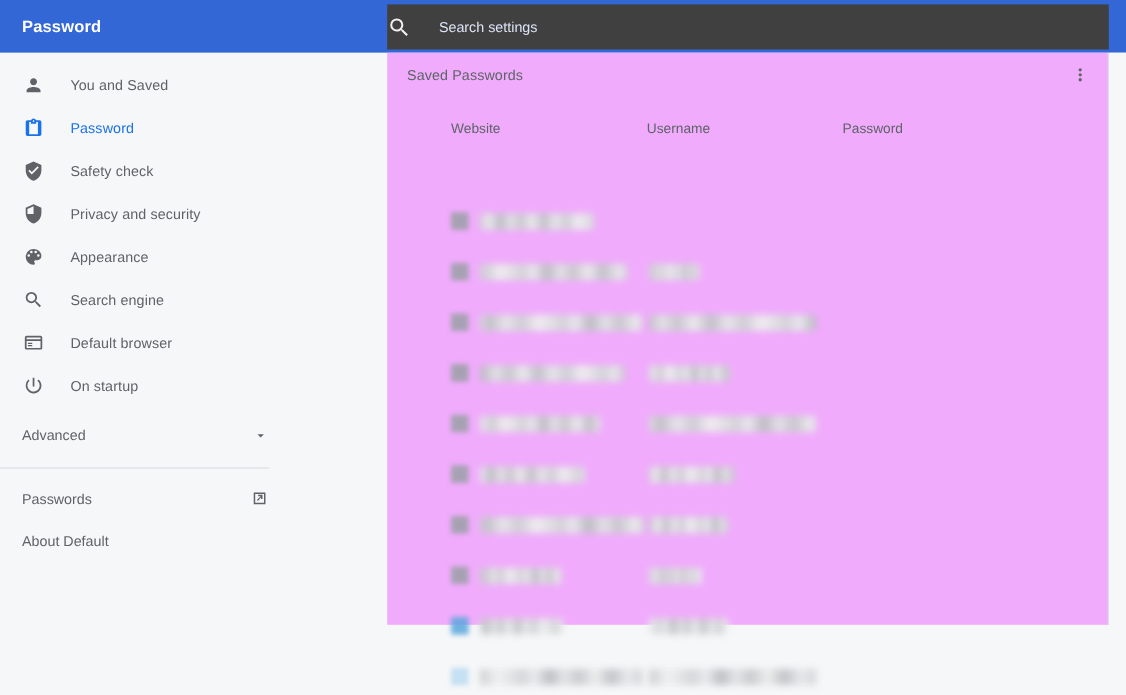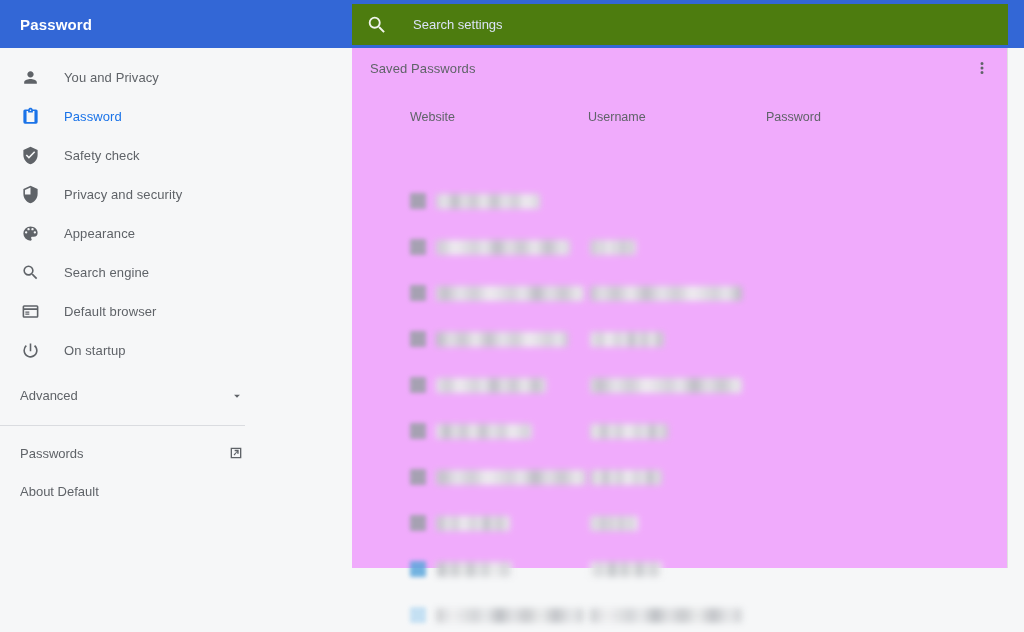--- a/index.html
+++ b/index.html
@@ -18,22 +18,21 @@
     background: #3367d6; display: flex; align-items: center;
   }
   #brand {
     width: 352px; height: 48px; display: flex; align-items: center;
     padding-left: 20px; color: #ffffff; font-size: 15px; font-weight: bold;
     letter-spacing: .15px;
   }
   #searchbox {
     position: absolute; left: 352px; top: 4px;
     width: 656px; height: 41px;
-    background: #4d7c0f; display: flex; align-items: center;
-    padding-left: 14px;
+    background: #404040; display: flex; align-items: center;
   }
   #searchbox .sicon { width: 22px; height: 22px; flex: 0 0 22px; opacity: .92; }
   #search-input {
     background: transparent; border: none; outline: none;
     color: #ffffff; font-family: "Liberation Sans", sans-serif;
     font-size: 13px; margin-left: 25px; width: 540px; height: 24px;
   }
   #search-input::placeholder { color: #dbe3f7; opacity: 1; }
 
   
@@ -146,21 +145,21 @@
 
   <div id="sidebar">
     <div class="nav">
 
       <div class="nav-item">
         <span class="ic">
           <svg viewBox="0 0 24 24" width="19" height="19">
               <path d="M12 12c2.21 0 4-1.79 4-4s-1.79-4-4-4-4 1.79-4 4 1.79 4 4 4zm0 2c-2.67 0-8 1.34-8 4v2h16v-2c0-2.66-5.33-4-8-4z"></path>
             </svg>
         </span>
-        <span class="lbl">You and Privacy</span>
+        <span class="lbl">You and Saved</span>
       </div>
 
       <div class="nav-item selected">
         <span class="ic">
           <svg viewBox="0 0 24 24" width="19" height="19">
               <path d="M19 3h-4.18C14.4 1.84 13.3 1 12 1s-2.4.84-2.82 2H5a2 2 0 0 0-2 2v14a2 2 0 0 0 2 2h14a2 2 0 0 0 2-2V5a2 2 0 0 0-2-2zm-7 0c.55 0 1 .45 1 1s-.45 1-1 1-1-.45-1-1 .45-1 1-1zm5 16H7V5h2v2h6V5h2v14z"></path>
             </svg>
         </span>
         <span class="lbl">Password</span>
       </div>

